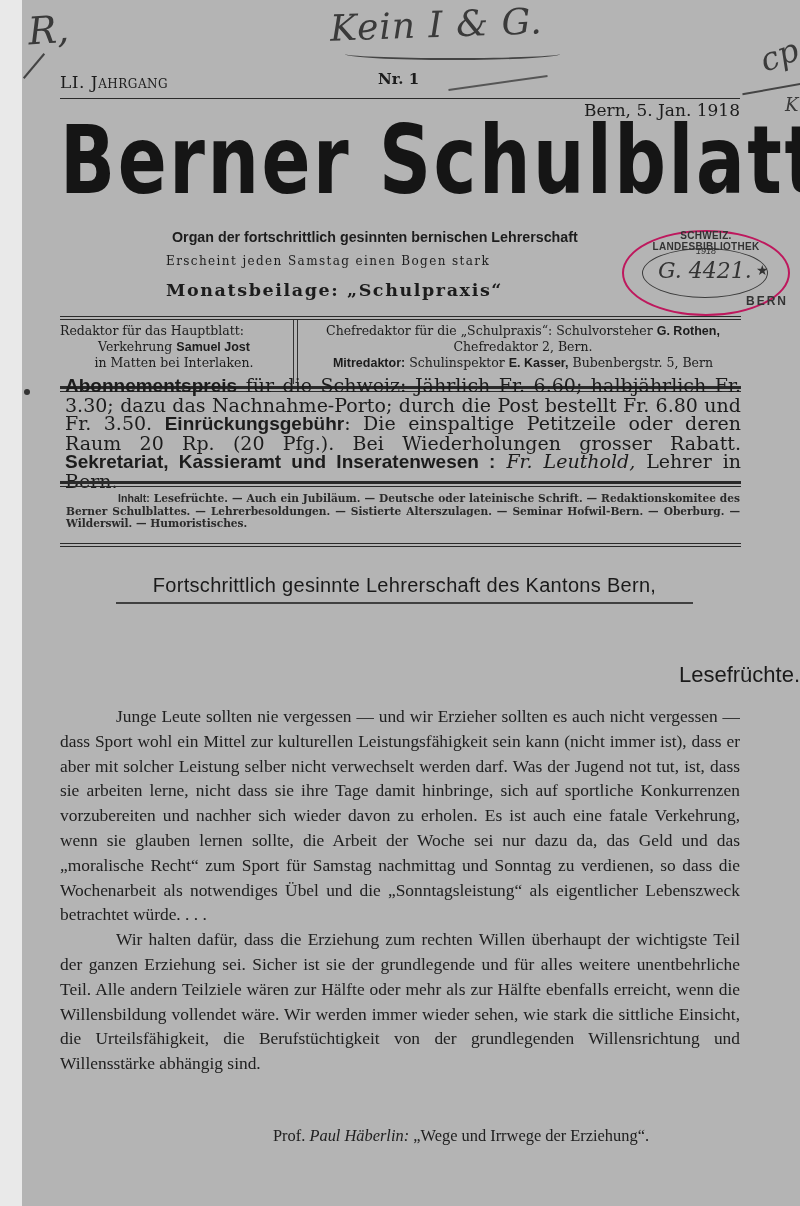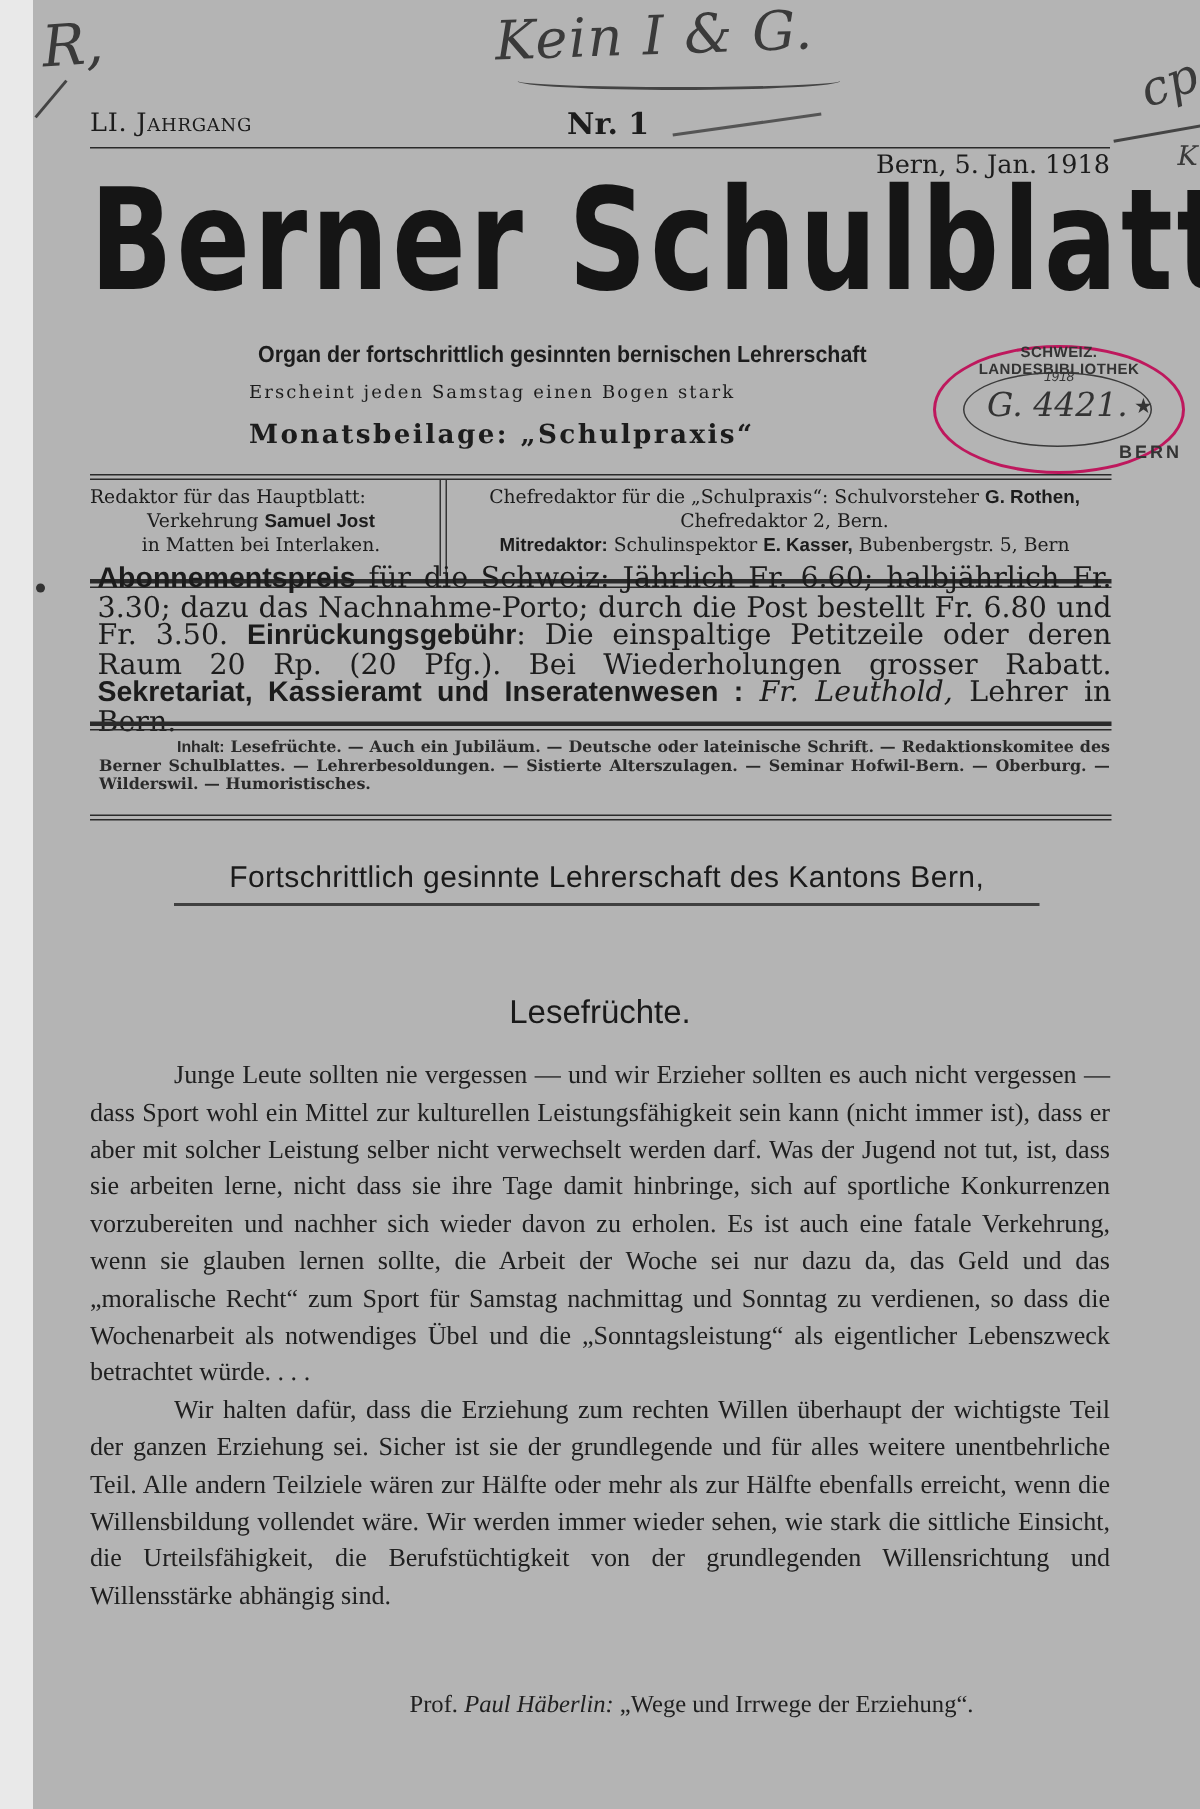--- a/index.html
+++ b/index.html
@@ -40,21 +40,21 @@
     .hand-nr-stroke {
       position: absolute; left: 448px; top: 82px; width: 100px; height: 2px;
       background: #555; transform: rotate(-8deg);
     }
 
     .masthead-line {
       position: absolute; top: 70px; left: 60px; width: 680px; height: 24px;
       font-size: 16px;
     }
     .mh-left { position: absolute; left: 0; top: 2px; font-variant: small-caps; font-size: 17px; letter-spacing: 0.5px; }
-    .mh-center { position: absolute; left: 318px; top: 0; font-weight: bold; font-size: 20px; }
+    .mh-center { position: absolute; left: 318px; top: 0; font-weight: bold; font-size: 15px; }
     .mh-right { position: absolute; right: 0; top: 2px; font-size: 17px; margin-top: 28px; }
     .rule { position: absolute; background: #2a2a2a; }
 
     .title {
       position: absolute; left: 60px; top: 100px; width: 690px; height: 108px;
       font-family: "DejaVu Sans", sans-serif; font-weight: bold;
       font-size: 84px; line-height: 108px; color: #151515;
       transform-origin: left top; transform: scaleX(0.86) scaleY(1.12);
       white-space: nowrap; letter-spacing: 3px;
     }
@@ -116,21 +116,21 @@
 
     .banner {
       position: absolute; left: 116px; top: 570px; width: 577px;
       font-family: "Liberation Sans", sans-serif; font-size: 20px; text-align: center;
       color: #1a1a1a;
     }
     .banner .line { height: 32px; line-height: 30px; border-bottom: 2px solid #404040; letter-spacing: 0.3px; white-space: nowrap; }
     .banner .line + .line { margin-top: 3px; }
 
     .heading {
-      position: absolute; left: 0; top: 662px; width: 800px; text-align: center;
+      position: absolute; left: 0; top: 662px; width: 800px; text-align: right;
       font-family: "Liberation Sans", sans-serif; font-size: 22px; color: #1a1a1a;
     }
 
     .body-text {
       position: absolute; left: 60px; top: 704px; width: 680px;
       font-family: "Liberation Serif", serif; font-size: 17.4px; line-height: 24.8px;
       text-align: justify; color: #202020;
     }
     .body-text p { margin: 0; text-indent: 56px; }
     .attribution {

